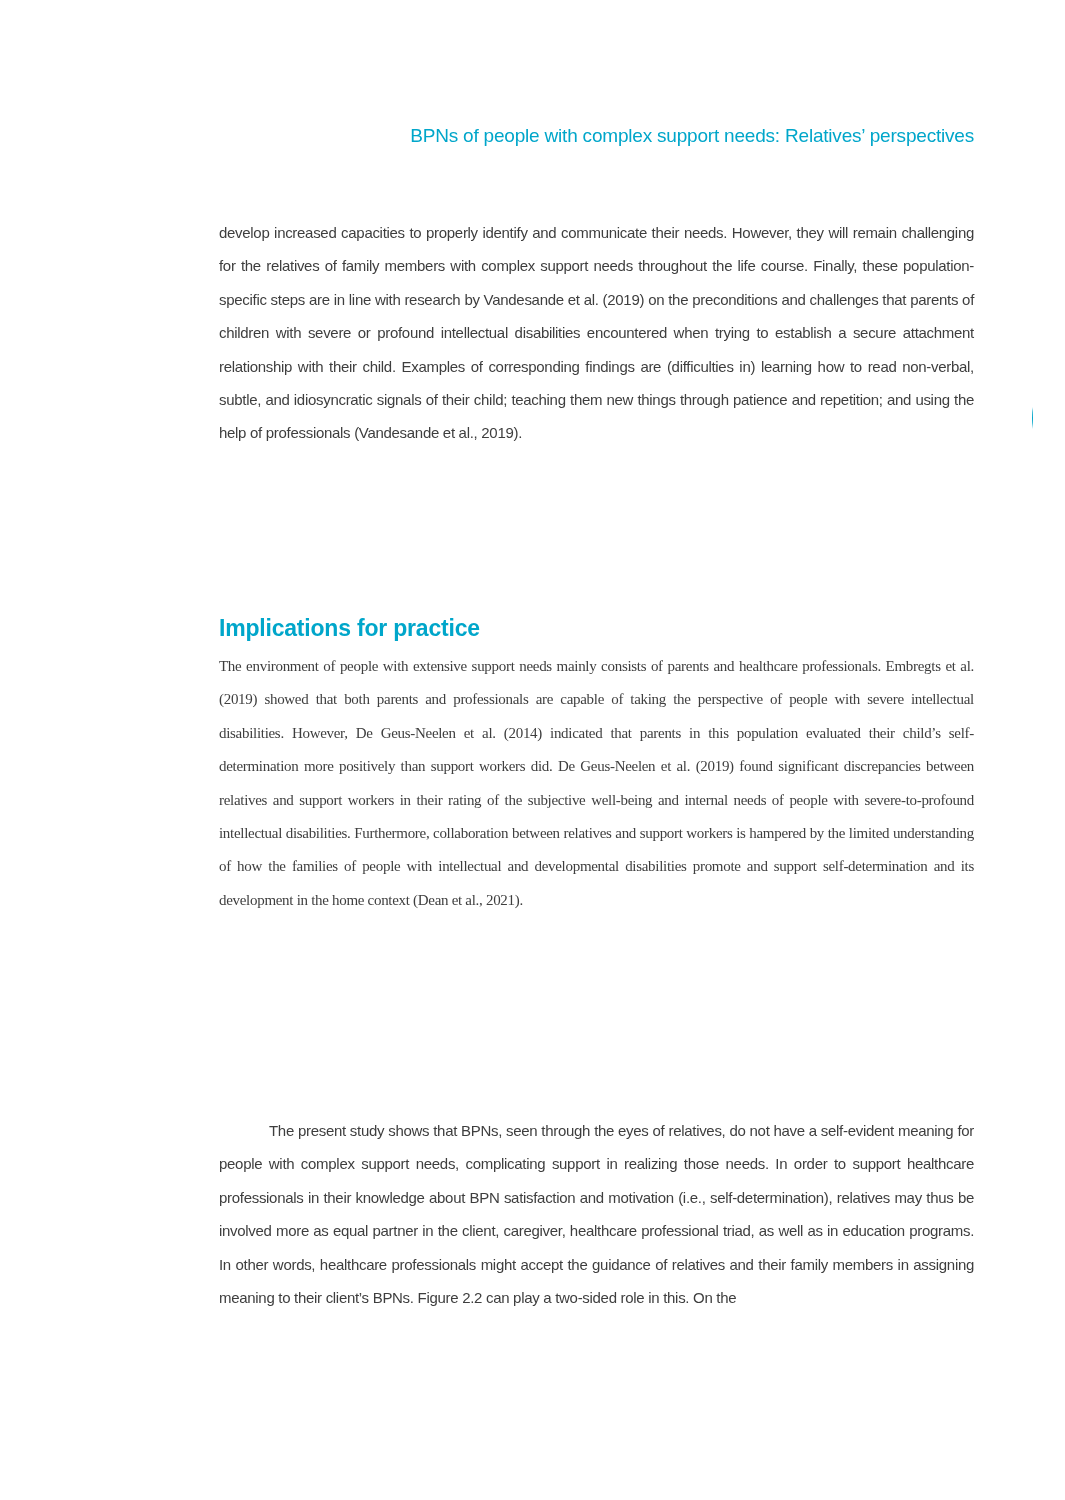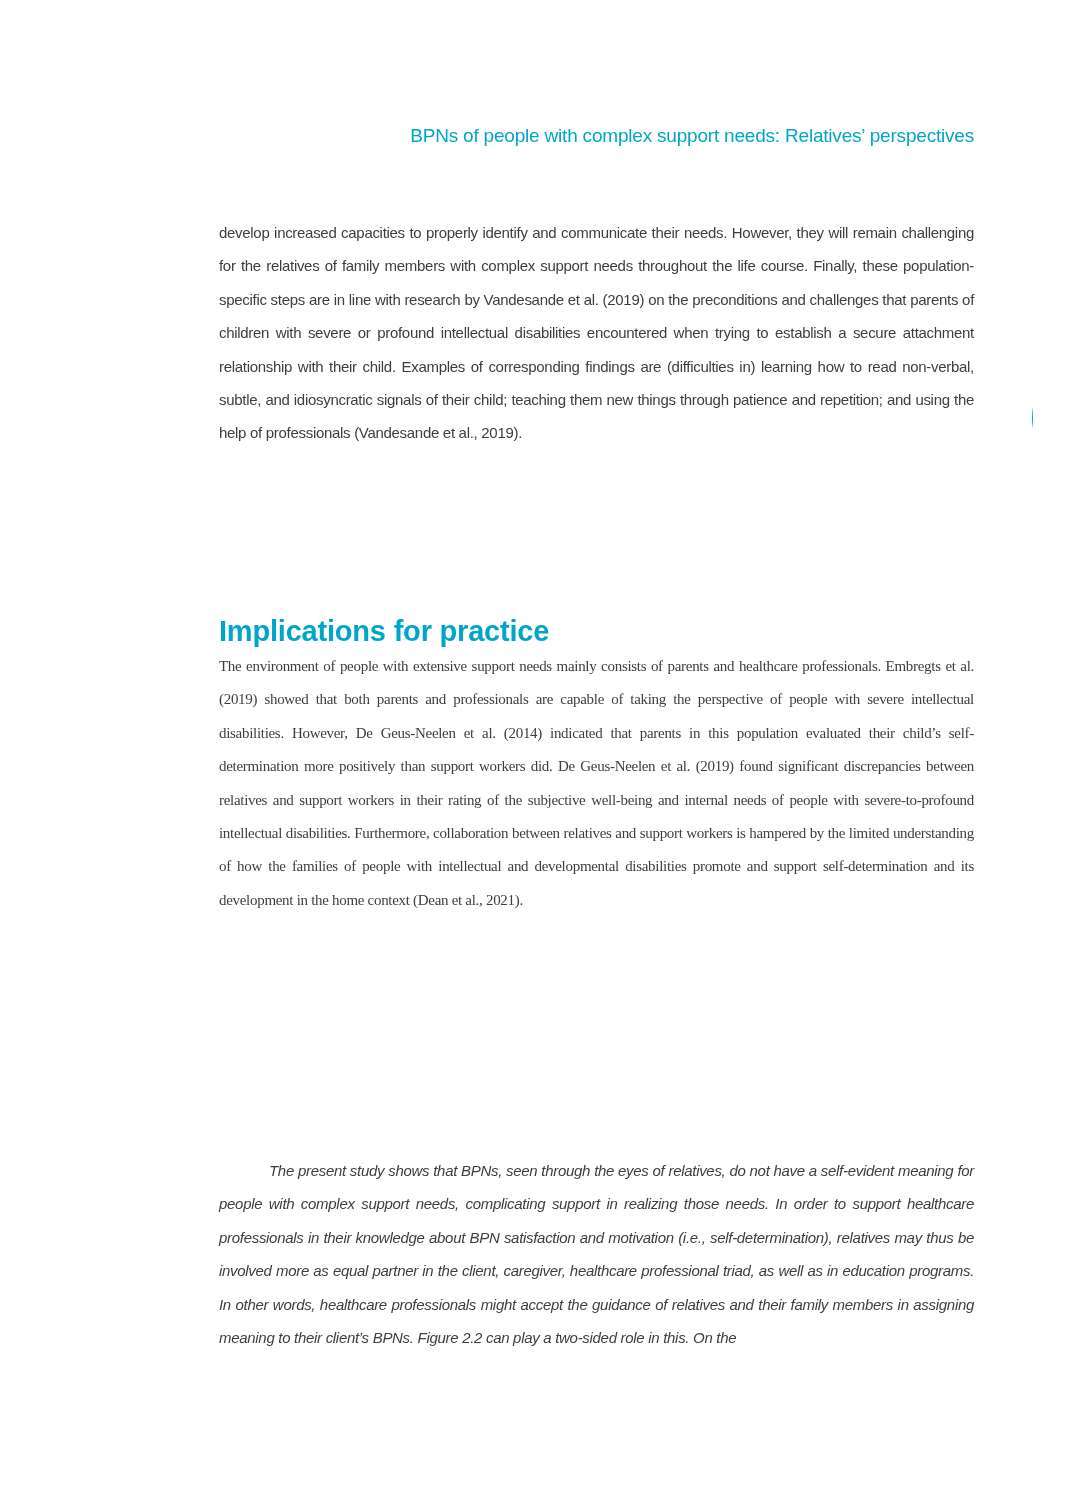--- a/index.html
+++ b/index.html
@@ -35,26 +35,26 @@
     line-height: 33.4px;
     text-align: justify;
     letter-spacing: -0.3px;
   }
   .para-1 { top: 152px; }
   .section-heading {
     position: absolute;
     left: 155px;
     top: 551px;
     color: var(--accent);
-    font-size: 29px;
+    font-size: 23px;
     font-weight: bold;
     letter-spacing: -0.2px;
   }
   .para-2 { top: 586px; font-family: Liberation Serif, serif; }
-  .para-3 { top: 1090px; text-indent: 50px; font-style: italic; }
+  .para-3 { top: 1050px; text-indent: 50px; }
   .chapter-tab {
     position: absolute;
     left: 968px;
     top: 295px;
     width: 118px;
     height: 118px;
     border-radius: 50%;
     background: var(--accent);
     display: flex;
     align-items: center;

